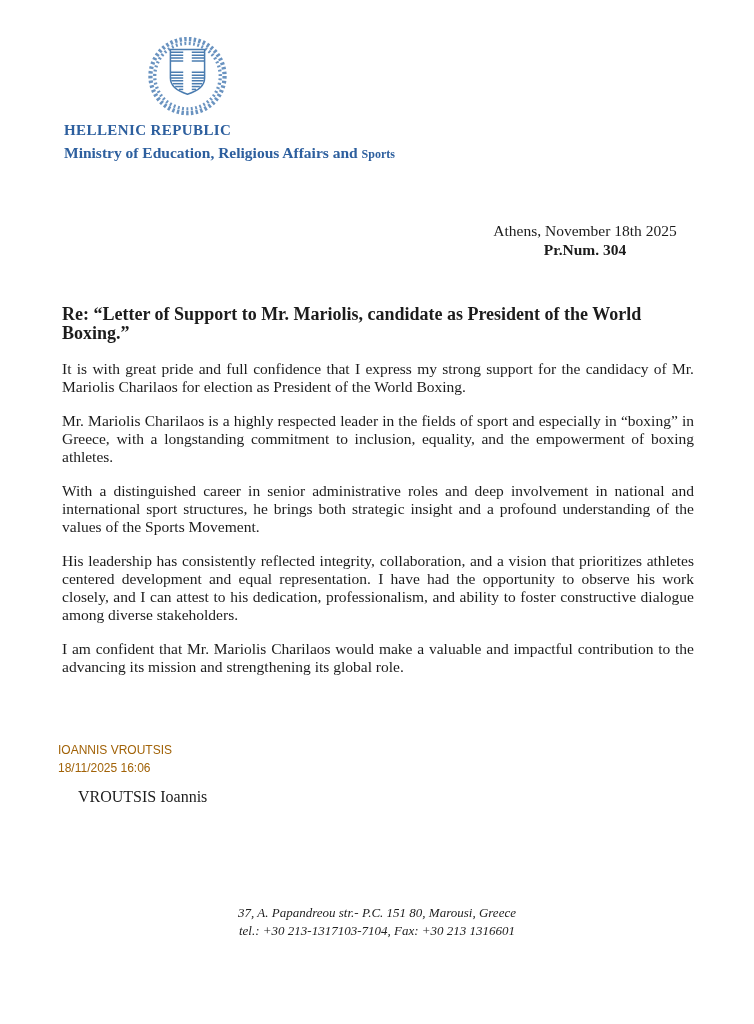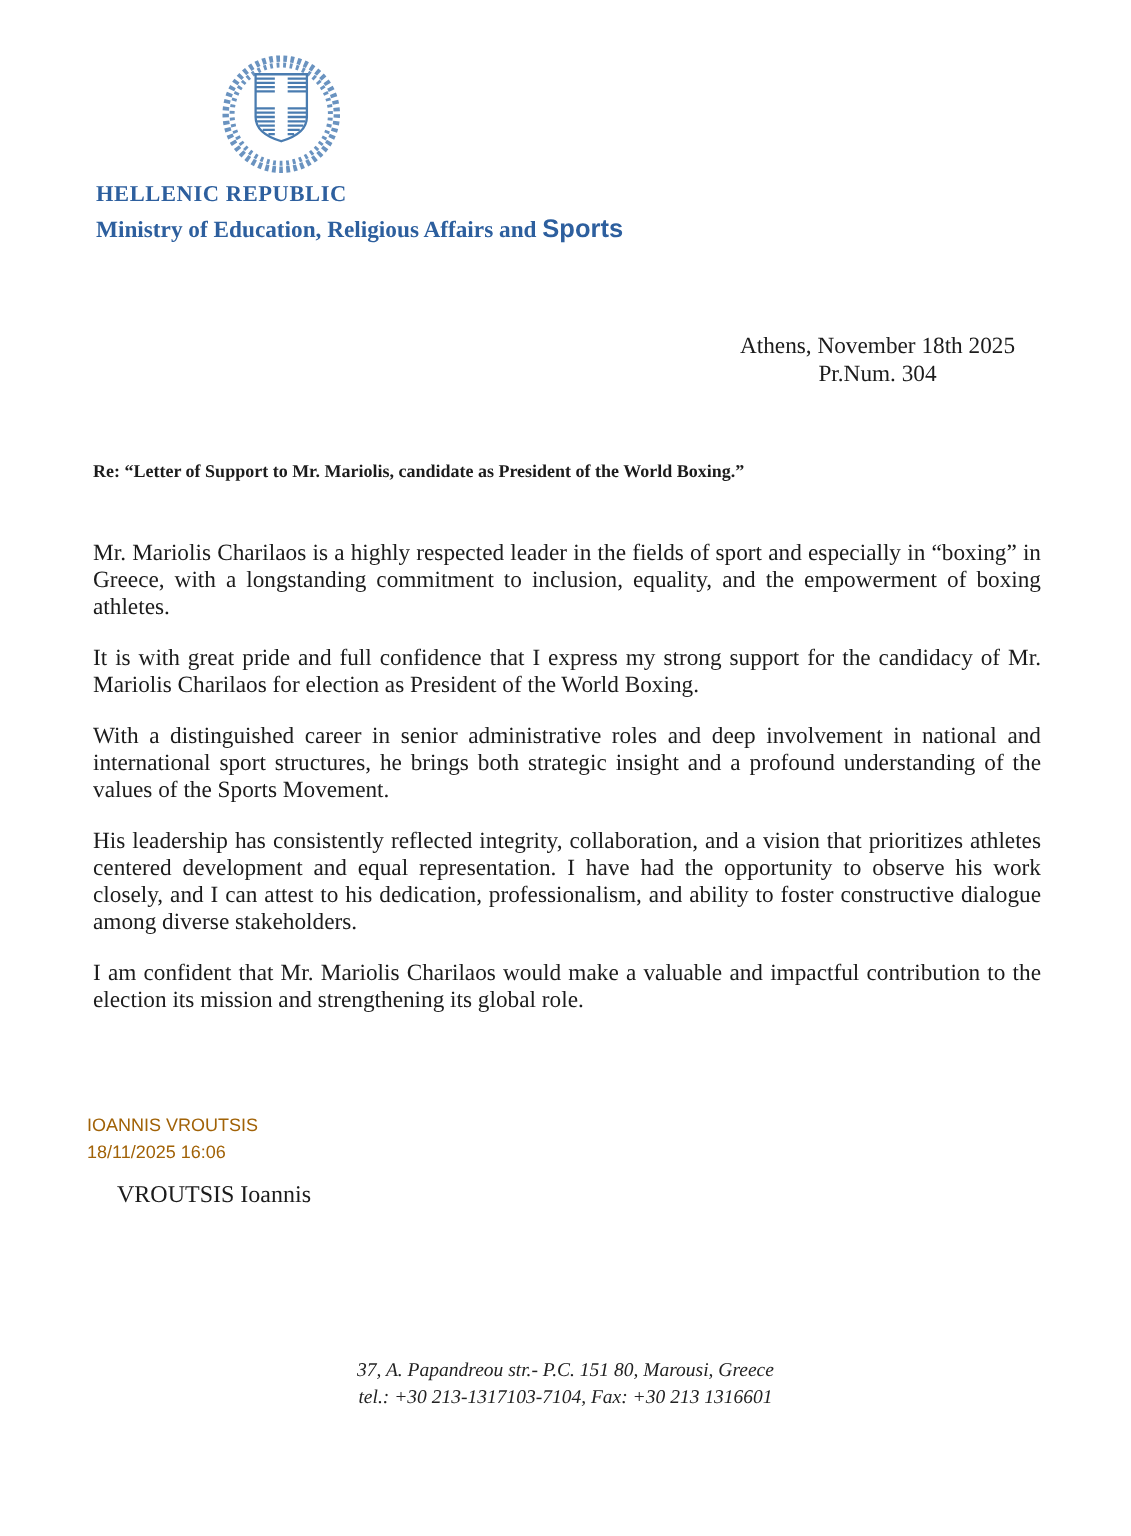--- a/index.html
+++ b/index.html
@@ -35,43 +35,43 @@
     font-weight: bold;
     letter-spacing: 0.4px;
     line-height: 21px;
   }
   .ministry-name {
     font-size: 15.5px;
     font-weight: bold;
     line-height: 24px;
   }
   .ministry-sports {
-    font-family: Liberation Sans, sans-serif;
-    font-size: 17px;
+    font-family: Liberation Serif, serif;
+    font-size: 12px;
     font-weight: bold;
     text-align: center;
   }
   .date-block {
     position: absolute;
     left: 465px;
     top: 221px;
     width: 240px;
     text-align: center;
     font-size: 15.5px;
     line-height: 19px;
   }
   .protocol-number {
-    font-weight: normal;
+    font-weight: bold;
   }
   .subject-line {
     position: absolute;
     left: 62px;
     top: 305px;
     width: 632px;
-    font-size: 12px;
+    font-size: 18px;
     font-weight: bold;
     line-height: 19px;
   }
   .letter-body {
     position: absolute;
     left: 62px;
     top: 360px;
     width: 632px;
   }
   .letter-body p {
@@ -151,25 +151,25 @@
   </div>
 
   <div class="date-block">
     <div>Athens, November 18th 2025</div>
     <div class="protocol-number">Pr.Num. 304</div>
   </div>
 
   <div class="subject-line">Re: “Letter of Support to Mr. Mariolis, candidate as President of the World Boxing.”</div>
 
   <div class="letter-body">
+    <p>It is with great pride and full confidence that I express my strong support for the candidacy of Mr. Mariolis Charilaos for election as President of the World Boxing.</p>
     <p>Mr. Mariolis Charilaos is a highly respected leader in the fields of sport and especially in “boxing” in Greece, with a longstanding commitment to inclusion, equality, and the empowerment of boxing athletes.</p>
-    <p>It is with great pride and full confidence that I express my strong support for the candidacy of Mr. Mariolis Charilaos for election as President of the World Boxing.</p>
     <p>With a distinguished career in senior administrative roles and deep involvement in national and international sport structures, he brings both strategic insight and a profound understanding of the values of the Sports Movement.</p>
     <p>His leadership has consistently reflected integrity, collaboration, and a vision that prioritizes athletes centered development and equal representation. I have had the opportunity to observe his work closely, and I can attest to his dedication, professionalism, and ability to foster constructive dialogue among diverse stakeholders.</p>
-    <p>I am confident that Mr. Mariolis Charilaos would make a valuable and impactful contribution to the election its mission and strengthening its global role.</p>
+    <p>I am confident that Mr. Mariolis Charilaos would make a valuable and impactful contribution to the advancing its mission and strengthening its global role.</p>
   </div>
 
   <div class="sig-block">
     <div class="sig-stamp">IOANNIS VROUTSIS</div>
     <div class="sig-stamp">18/11/2025 16:06</div>
     <div class="signer-name">VROUTSIS Ioannis</div>
   </div>
 
   <div class="page-footer">
     <div>37, A. Papandreou str.- P.C. 151 80, Marousi, Greece</div>

